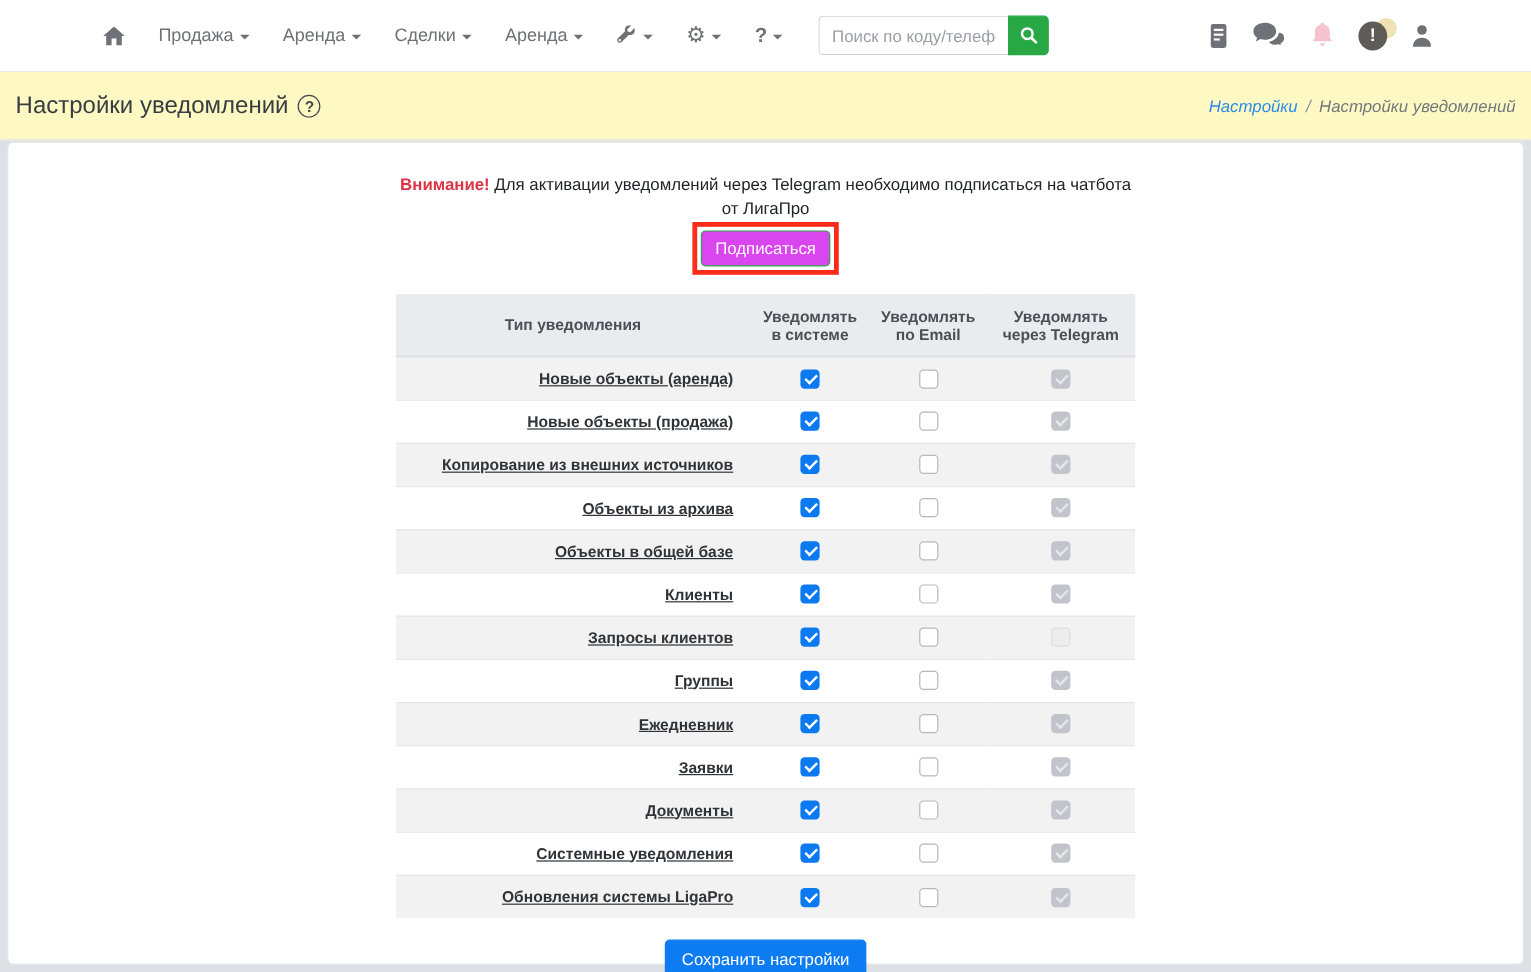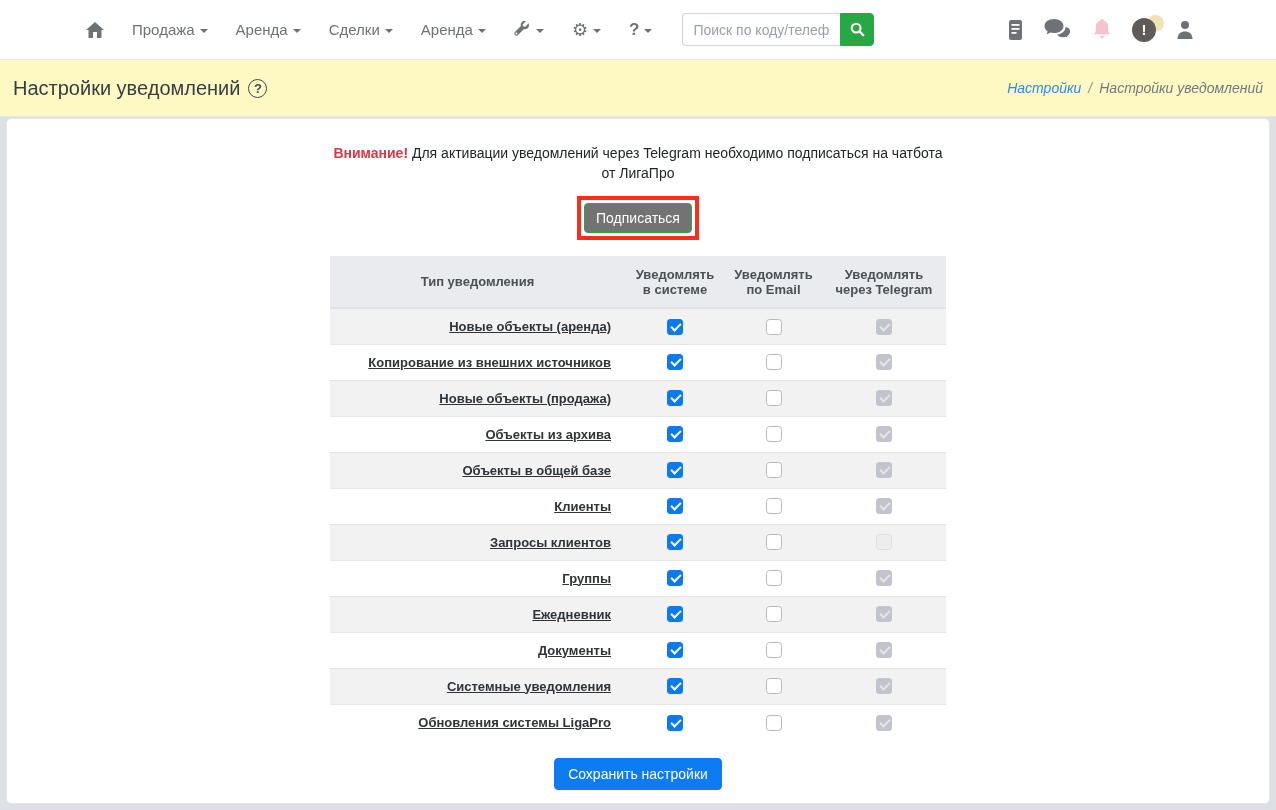--- a/index.html
+++ b/index.html
@@ -80,28 +80,28 @@
   
   .content-wrap { padding:1px 6px 0 6px; }
   .card {
     background:#ffffff; border:1px solid #e3e6ea; border-radius:5px;
     height:686px; padding-top:24px;
   }
   .center-col { width:616px; margin:0 auto; }
 
   .warning-text {
     text-align:center; font-size:14px; line-height:20px; color:#212529;
-    margin-bottom:13px;
+    margin-bottom:2px;
   }
   .warning-prefix { color:#dc3545; font-weight:bold; }
 
   .subscribe-wrap { display:flex; justify-content:center; margin-bottom:16px; }
   .red-highlight { border:4px solid #fb2c19; padding:3px; }
   .btn-subscribe {
-    background:#737373; color:#ffffff; border:1px solid #28a745; border-radius:4px;
+    background:#d946ef; color:#ffffff; border:1px solid #28a745; border-radius:4px;
     font-size:14px; padding:6px 11px; cursor:pointer;
     font-family:"Liberation Sans",sans-serif;
   }
 
   
   table.notif { width:616px; border-collapse:collapse; }
   table.notif th {
     background:#e9ebee; color:#4a5056; font-size:13px; font-weight:bold;
     padding:8px 7px; height:52px; vertical-align:middle; text-align:center;
     border-bottom:2px solid #dee2e6;
@@ -287,34 +287,34 @@
         </thead>
         <tbody id="notif-body">
   <tr>
     <td class="lbl">Новые объекты (аренда)</td>
     <td class="cb-cell"><span class="checkbox cb-checked"></span></td>
     <td class="cb-cell"><span class="checkbox cb-unchecked"></span></td>
     <td class="cb-cell"><span class="checkbox cb-disabled-checked"></span></td>
   </tr>
 
   <tr>
+    <td class="lbl">Новые объекты (продажа)</td>
+    <td class="cb-cell"><span class="checkbox cb-checked"></span></td>
+    <td class="cb-cell"><span class="checkbox cb-unchecked"></span></td>
+    <td class="cb-cell"><span class="checkbox cb-disabled-checked"></span></td>
+  </tr>
+
+  <tr>
     <td class="lbl">Копирование из внешних источников</td>
     <td class="cb-cell"><span class="checkbox cb-checked"></span></td>
     <td class="cb-cell"><span class="checkbox cb-unchecked"></span></td>
     <td class="cb-cell"><span class="checkbox cb-disabled-checked"></span></td>
   </tr>
 
   <tr>
-    <td class="lbl">Новые объекты (продажа)</td>
-    <td class="cb-cell"><span class="checkbox cb-checked"></span></td>
-    <td class="cb-cell"><span class="checkbox cb-unchecked"></span></td>
-    <td class="cb-cell"><span class="checkbox cb-disabled-checked"></span></td>
-  </tr>
-
-  <tr>
     <td class="lbl">Объекты из архива</td>
     <td class="cb-cell"><span class="checkbox cb-checked"></span></td>
     <td class="cb-cell"><span class="checkbox cb-unchecked"></span></td>
     <td class="cb-cell"><span class="checkbox cb-disabled-checked"></span></td>
   </tr>
 
   <tr>
     <td class="lbl">Объекты в общей базе</td>
     <td class="cb-cell"><span class="checkbox cb-checked"></span></td>
     <td class="cb-cell"><span class="checkbox cb-unchecked"></span></td>
@@ -342,20 +342,26 @@
     <td class="cb-cell"><span class="checkbox cb-disabled-checked"></span></td>
   </tr>
 
   <tr>
     <td class="lbl">Ежедневник</td>
     <td class="cb-cell"><span class="checkbox cb-checked"></span></td>
     <td class="cb-cell"><span class="checkbox cb-unchecked"></span></td>
     <td class="cb-cell"><span class="checkbox cb-disabled-checked"></span></td>
   </tr>
 
+  <tr>
+    <td class="lbl">Заявки</td>
+    <td class="cb-cell"><span class="checkbox cb-checked"></span></td>
+    <td class="cb-cell"><span class="checkbox cb-unchecked"></span></td>
+    <td class="cb-cell"><span class="checkbox cb-disabled-checked"></span></td>
+  </tr>
 
   <tr>
     <td class="lbl">Документы</td>
     <td class="cb-cell"><span class="checkbox cb-checked"></span></td>
     <td class="cb-cell"><span class="checkbox cb-unchecked"></span></td>
     <td class="cb-cell"><span class="checkbox cb-disabled-checked"></span></td>
   </tr>
 
   <tr>
     <td class="lbl">Системные уведомления</td>

